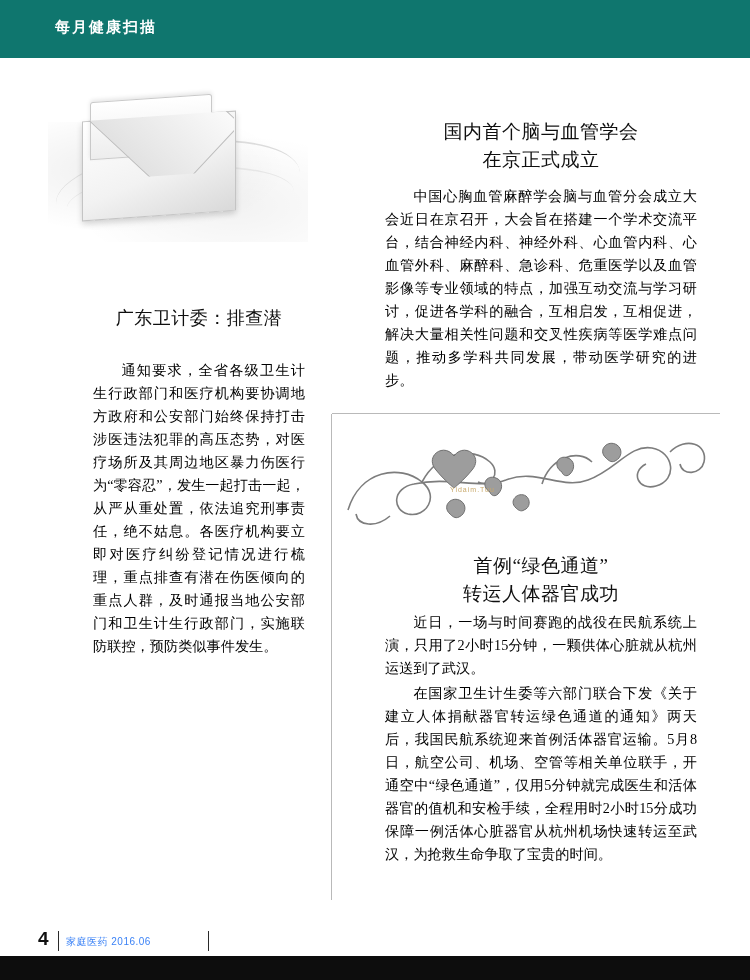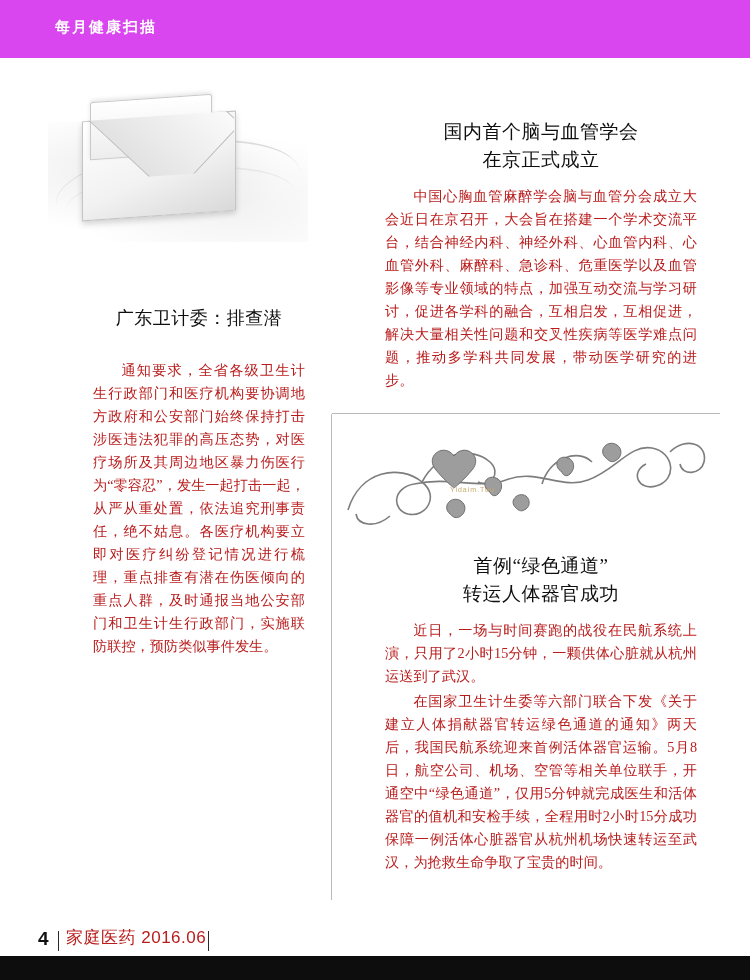--- a/index.html
+++ b/index.html
@@ -16,21 +16,21 @@
     overflow: hidden;
   }
 
   
   .header-band {
     position: absolute;
     top: 0;
     left: 0;
     width: 750px;
     height: 58px;
-    background: #d946ef;
+    background: #0f766e;
   }
   .header-band .section-tag {
     position: absolute;
     left: 55px;
     top: 18px;
     color: #ffffff;
     font-size: 15px;
     letter-spacing: 2px;
     font-family: "Liberation Sans", "DejaVu Sans", sans-serif;
     font-weight: bold;
@@ -141,21 +141,21 @@
     letter-spacing: 0.5px;
     color: #0f0f0f;
   }
   .para {
     font-size: 14.2px;
     line-height: 1.62;
     text-align: justify;
     text-justify: inter-ideograph;
     text-indent: 2em;
     margin: 0 0 2px 0;
-    color: #b91c1c;
+    color: #000000;
   }
 
   
   .article-top-right {
     position: absolute;
     left: 385px;
     top: 118px;
     width: 312px;
   }
   .article-top-right .title { margin-bottom: 12px; }
@@ -169,21 +169,21 @@
   }
   .article-left .title { margin-bottom: 28px; font-size: 18px; }
 
   
   .article-bottom-right {
     position: absolute;
     left: 385px;
     top: 552px;
     width: 312px;
   }
-  .article-bottom-right .title { margin-bottom: 12px; }
+  .article-bottom-right .title { margin-bottom: 4px; }
 
   
   .rule-horizontal {
     position: absolute;
     left: 332px;
     top: 413px;
     width: 388px;
     height: 1px;
     background: #b9b9b9;
   }
@@ -238,22 +238,22 @@
     left: 58px;
     bottom: 29px;
     width: 1px;
     height: 20px;
     background: #2a2a2a;
   }
   .footer-text {
     position: absolute;
     left: 66px;
     bottom: 31px;
-    font-size: 17px;
-    color: #b91c1c;
+    font-size: 10px;
+    color: #3b82f6;
     letter-spacing: 0.5px;
     font-family: "Liberation Sans", "DejaVu Sans", sans-serif;
   }
   .footer-sep2 {
     position: absolute;
     left: 208px;
     bottom: 29px;
     width: 1px;
     height: 20px;
     background: #2a2a2a;

